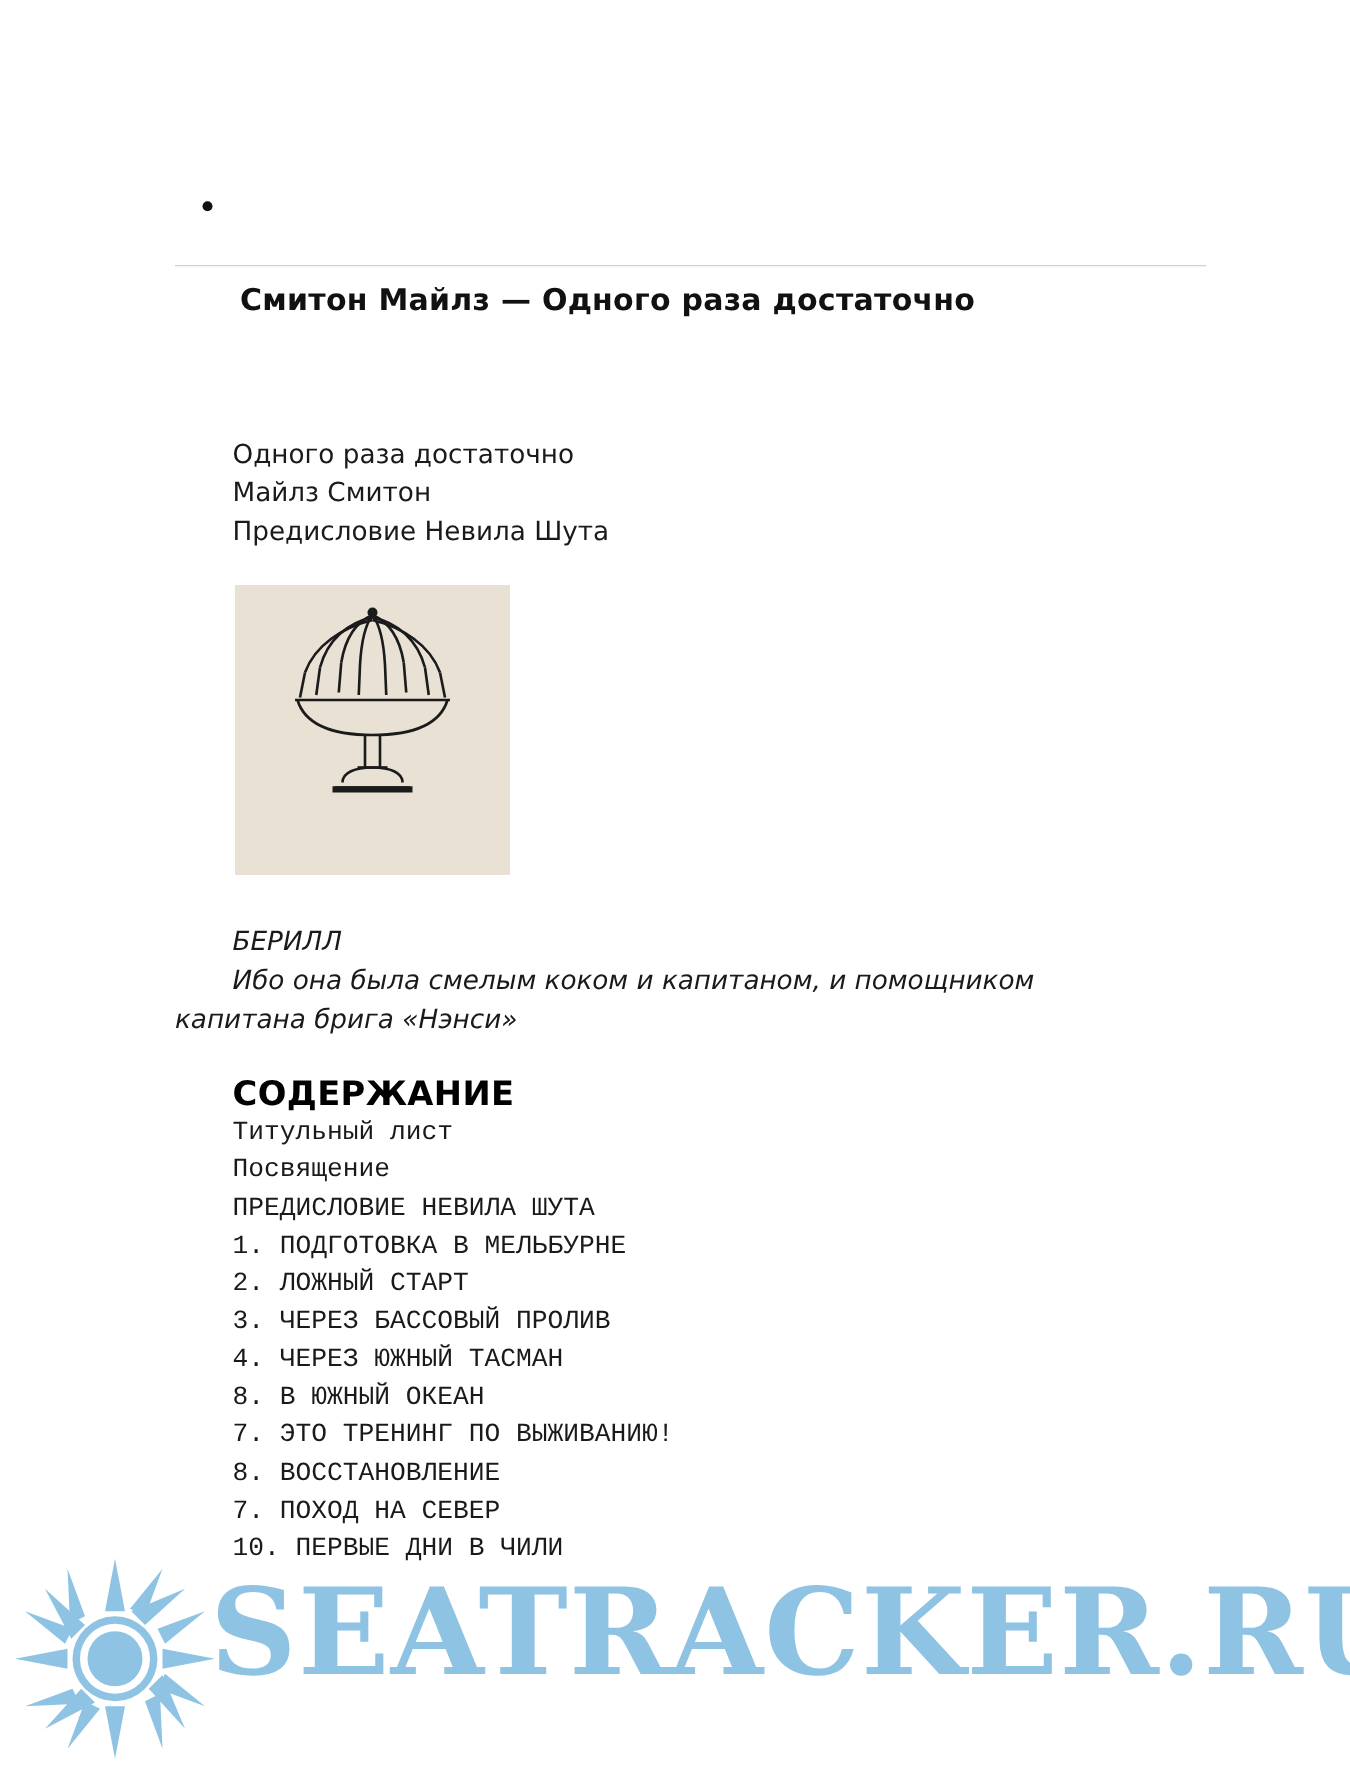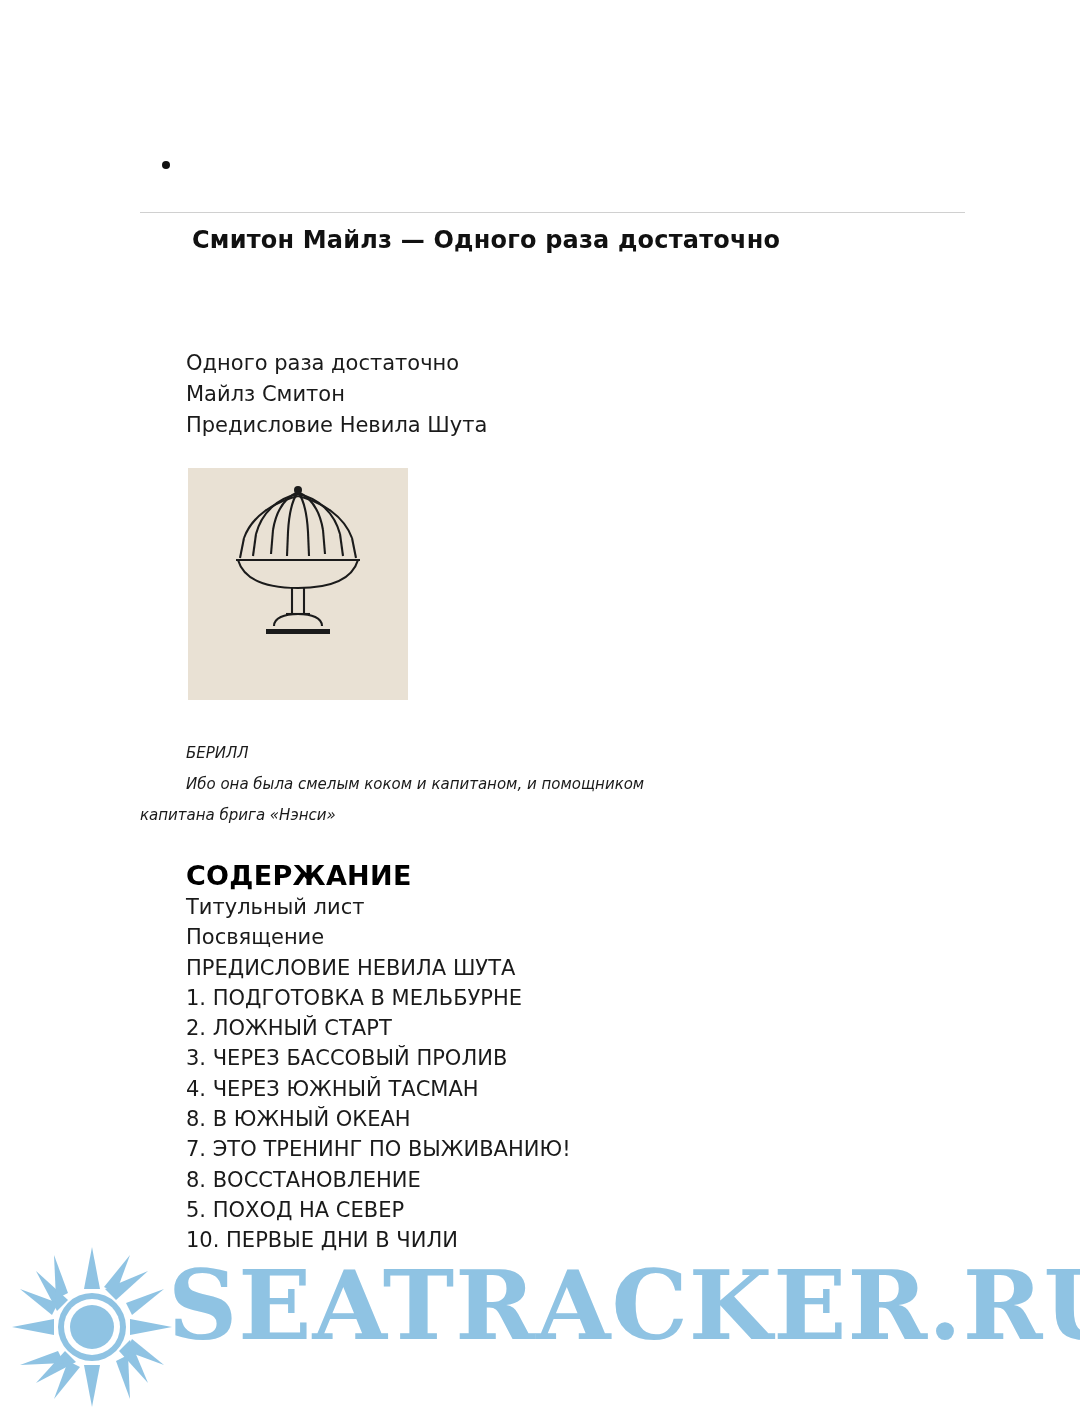--- a/index.html
+++ b/index.html
@@ -107,21 +107,21 @@
     letter-spacing: 2.5px;
     color: #1b1b1b;
     line-height: 30px;
   }
 
   .dedication {
     position: absolute;
     left: 140px;
     top: 738px;
     width: 860px;
-    font-size: 15px;
+    font-size: 21px;
     font-style: italic;
     line-height: 31px;
     color: #1a1a1a;
   }
   .dedication .ded-title { margin-left: 46px; }
   .dedication .ded-body { margin-left: 46px; text-indent: 0; }
   .dedication .ded-body .cont { display: block; margin-left: -46px; }
 
   .toc-heading {
     position: absolute;
@@ -133,20 +133,21 @@
     color: #000000;
   }
 
   .toc-list {
     position: absolute;
     left: 186px;
     top: 892px;
     font-size: 21px;
     line-height: 30.3px;
     color: #1a1a1a;
+    font-family: Liberation Mono, monospace;
   }
   .toc-list div { white-space: nowrap; }
 
   
   .watermark {
     position: absolute;
     left: 0;
     bottom: 0;
     width: 1080px;
     height: 190px;
@@ -257,21 +258,21 @@
     <div>Титульный лист</div>
     <div>Посвящение</div>
     <div>ПРЕДИСЛОВИЕ НЕВИЛА ШУТА</div>
     <div>1. ПОДГОТОВКА В МЕЛЬБУРНЕ</div>
     <div>2. ЛОЖНЫЙ СТАРТ</div>
     <div>3. ЧЕРЕЗ БАССОВЫЙ ПРОЛИВ</div>
     <div>4. ЧЕРЕЗ ЮЖНЫЙ ТАСМАН</div>
     <div>8. В ЮЖНЫЙ ОКЕАН</div>
     <div>7. ЭТО ТРЕНИНГ ПО ВЫЖИВАНИЮ!</div>
     <div>8. ВОССТАНОВЛЕНИЕ</div>
-    <div>5. ПОХОД НА СЕВЕР</div>
+    <div>7. ПОХОД НА СЕВЕР</div>
     <div>10. ПЕРВЫЕ ДНИ В ЧИЛИ</div>
   </div>
 
   <div class="watermark">
     <svg class="wm-sun" viewBox="0 0 160 160">
       <g fill="#8fc3e3">
         <circle cx="80" cy="80" r="34"></circle>
         <g>
           <polygon points="80,0 88,42 72,42"></polygon>
           <polygon points="160,80 118,88 118,72"></polygon>

